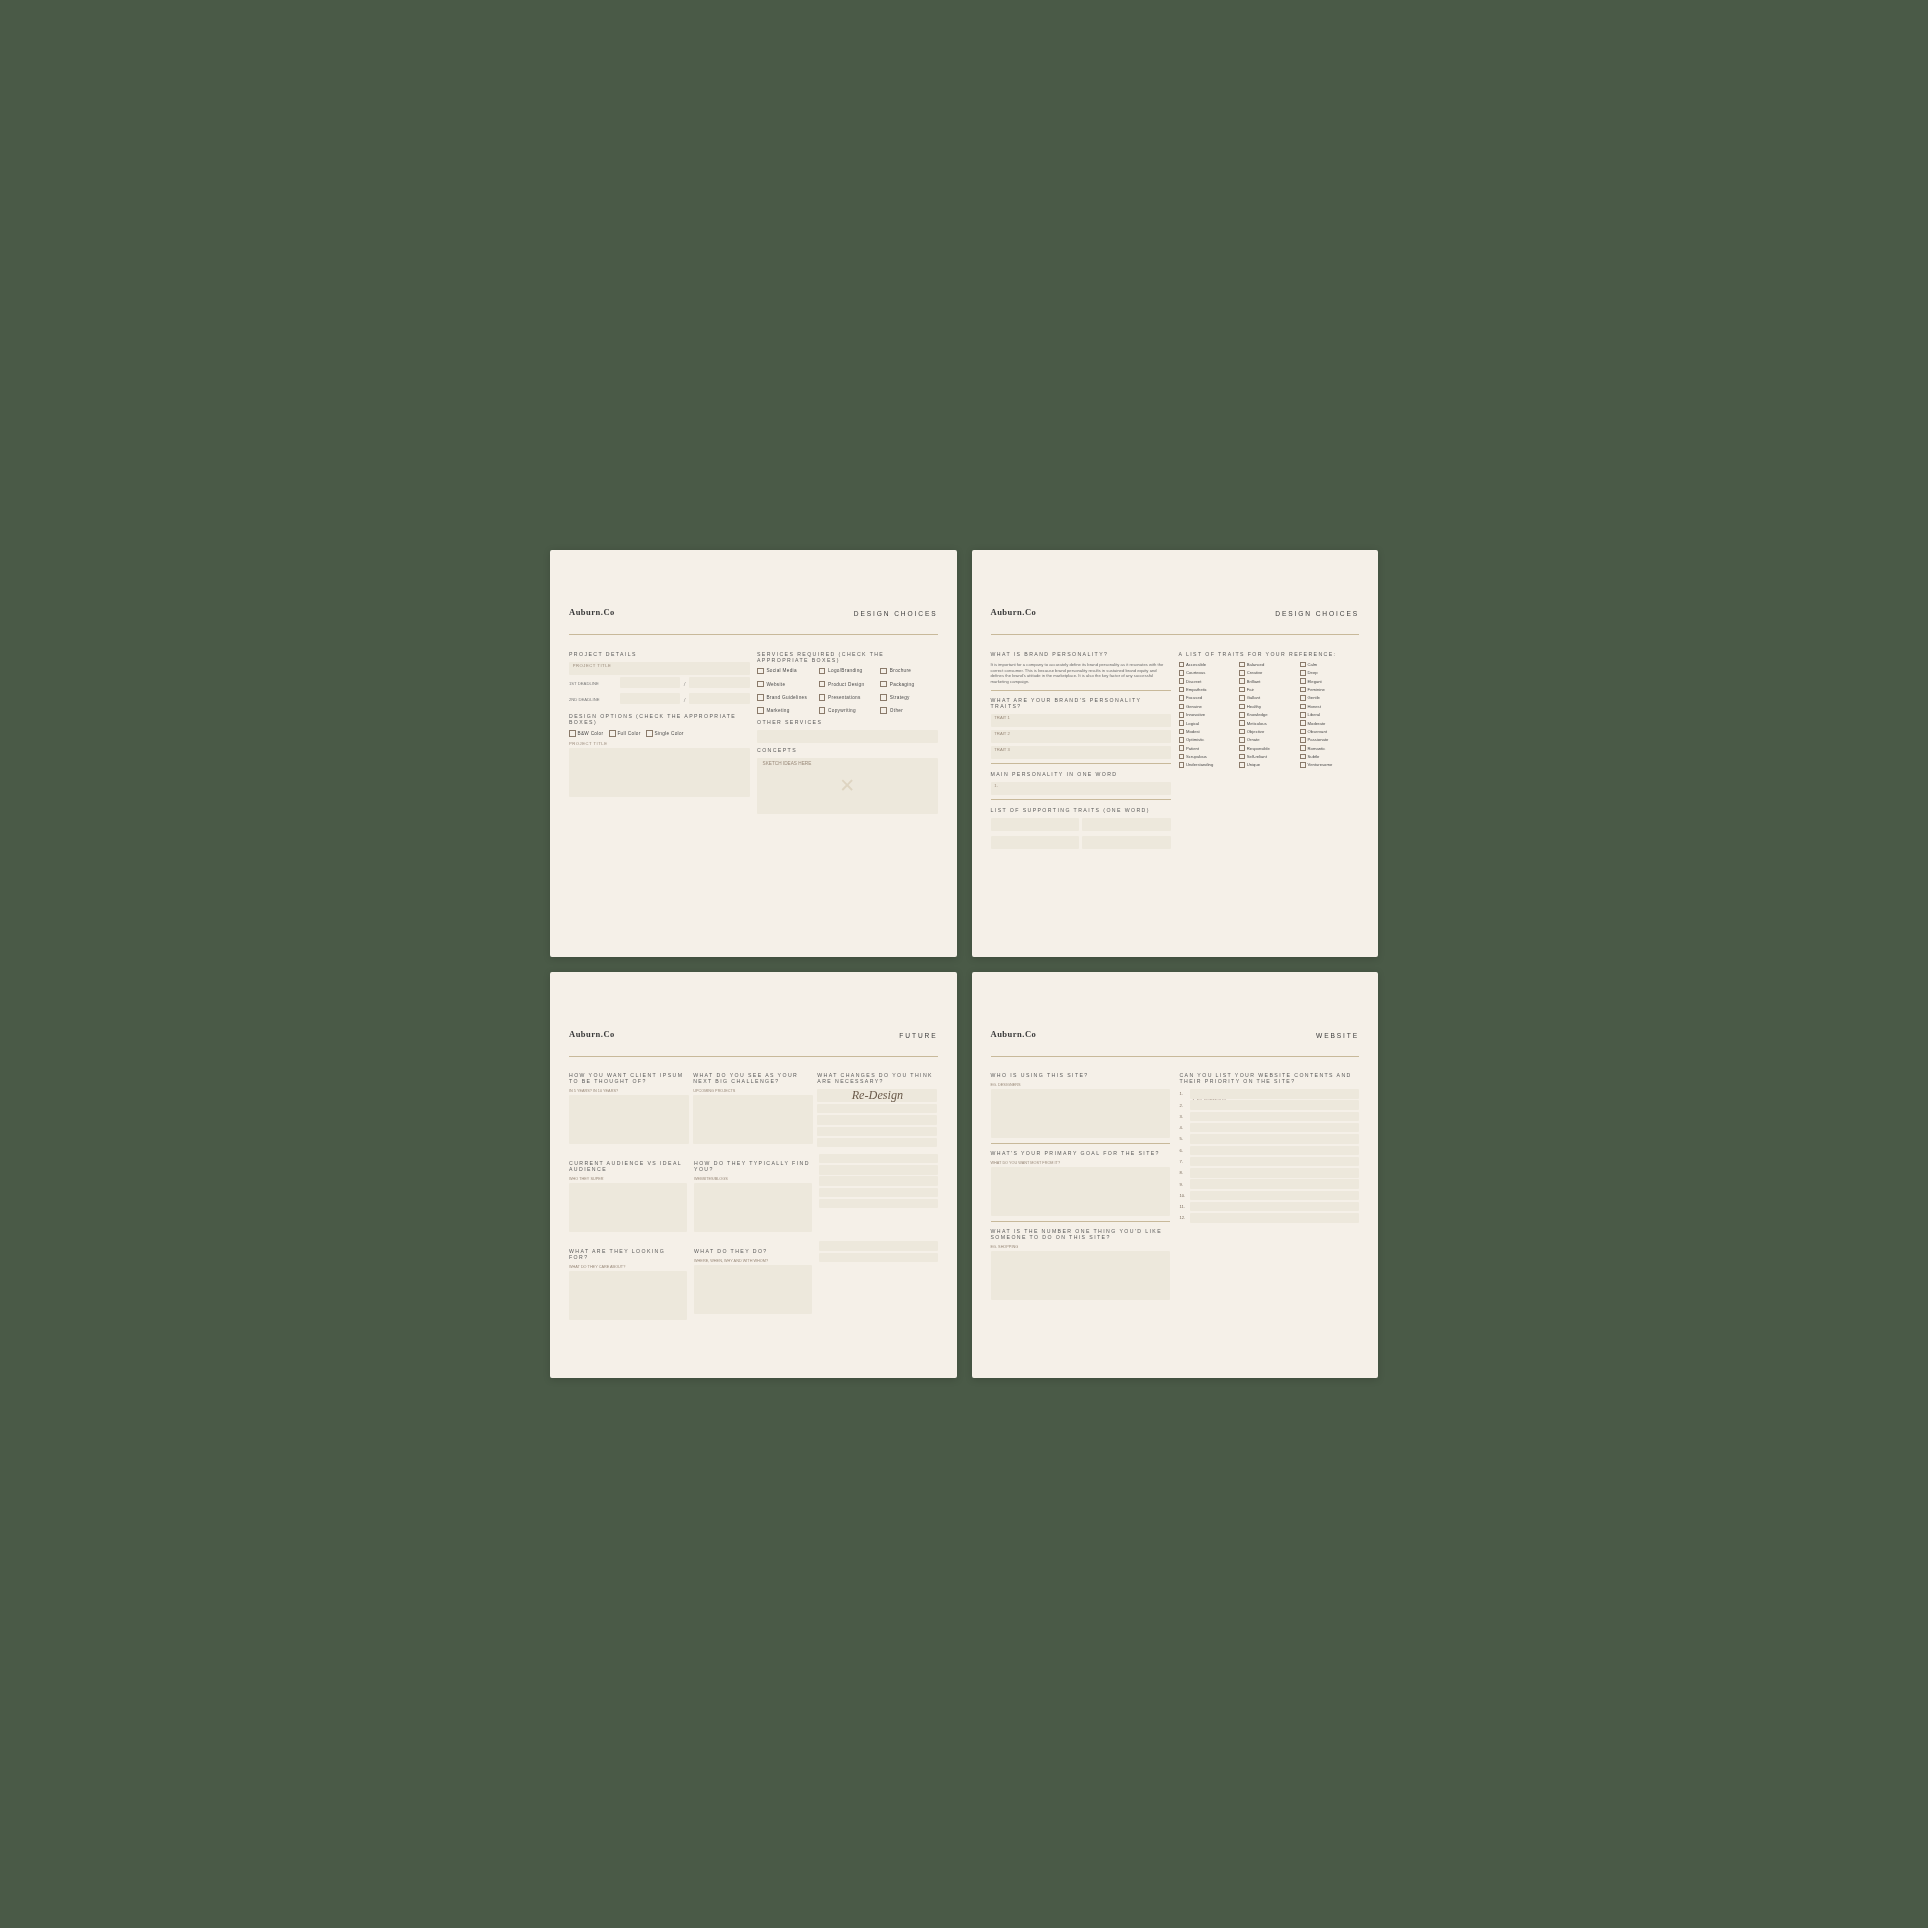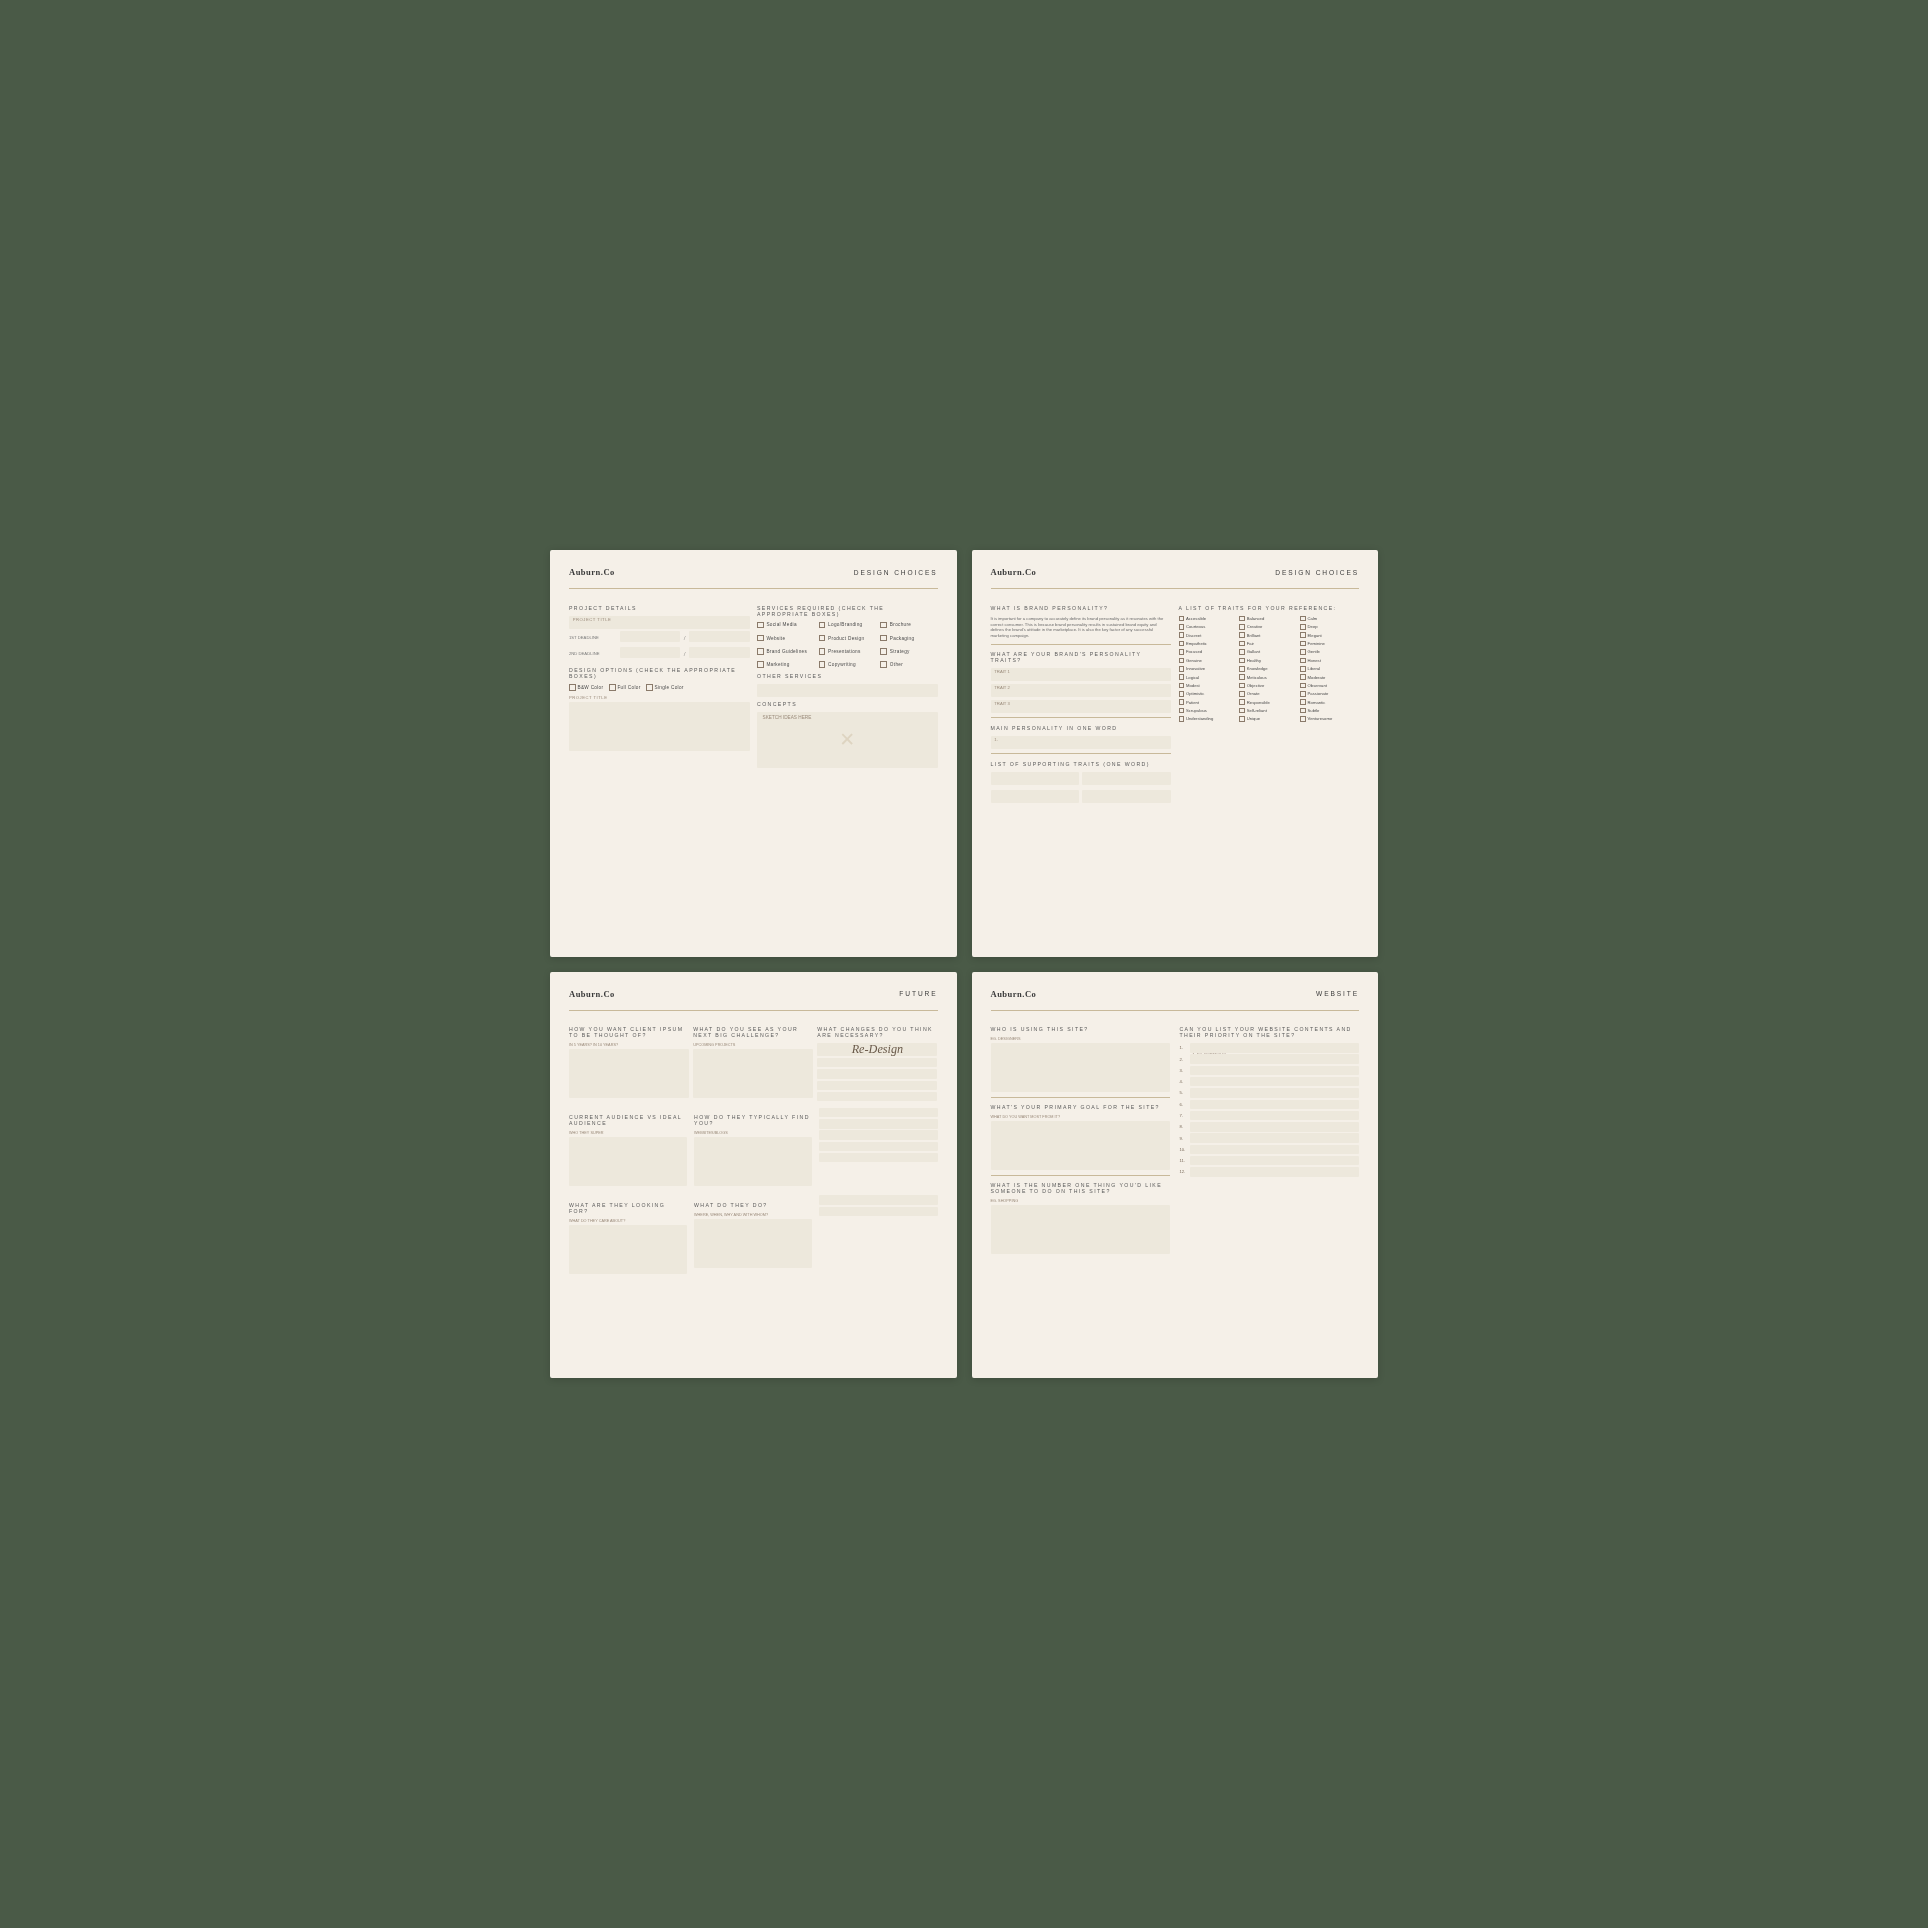--- a/index.html
+++ b/index.html
@@ -24,24 +24,25 @@
       background: #f5f0e8;
       border-radius: 1.9px;
       padding: 17px 19px;
       overflow: hidden;
       box-shadow: 0 1.9px 7.5px rgba(0,0,0,0.15);
     }
     
     .page-header {
       display: flex;
       justify-content: space-between;
-      align-items: center;
+      align-items: flex-end;
       margin-bottom: 9.4px;
-      padding-bottom: 11px;
+      padding-bottom: 17px;
       border-bottom: 0.9px solid #c8b99a;
+      margin-top: 40px;
     }
     .brand-name {
       font-size: 8.5px;
       font-weight: bold;
       letter-spacing: 0.5px;
       color: #3a3a3a;
       font-family: 'Georgia', serif;
     }
     .page-category {
       font-size: 6.6px;

